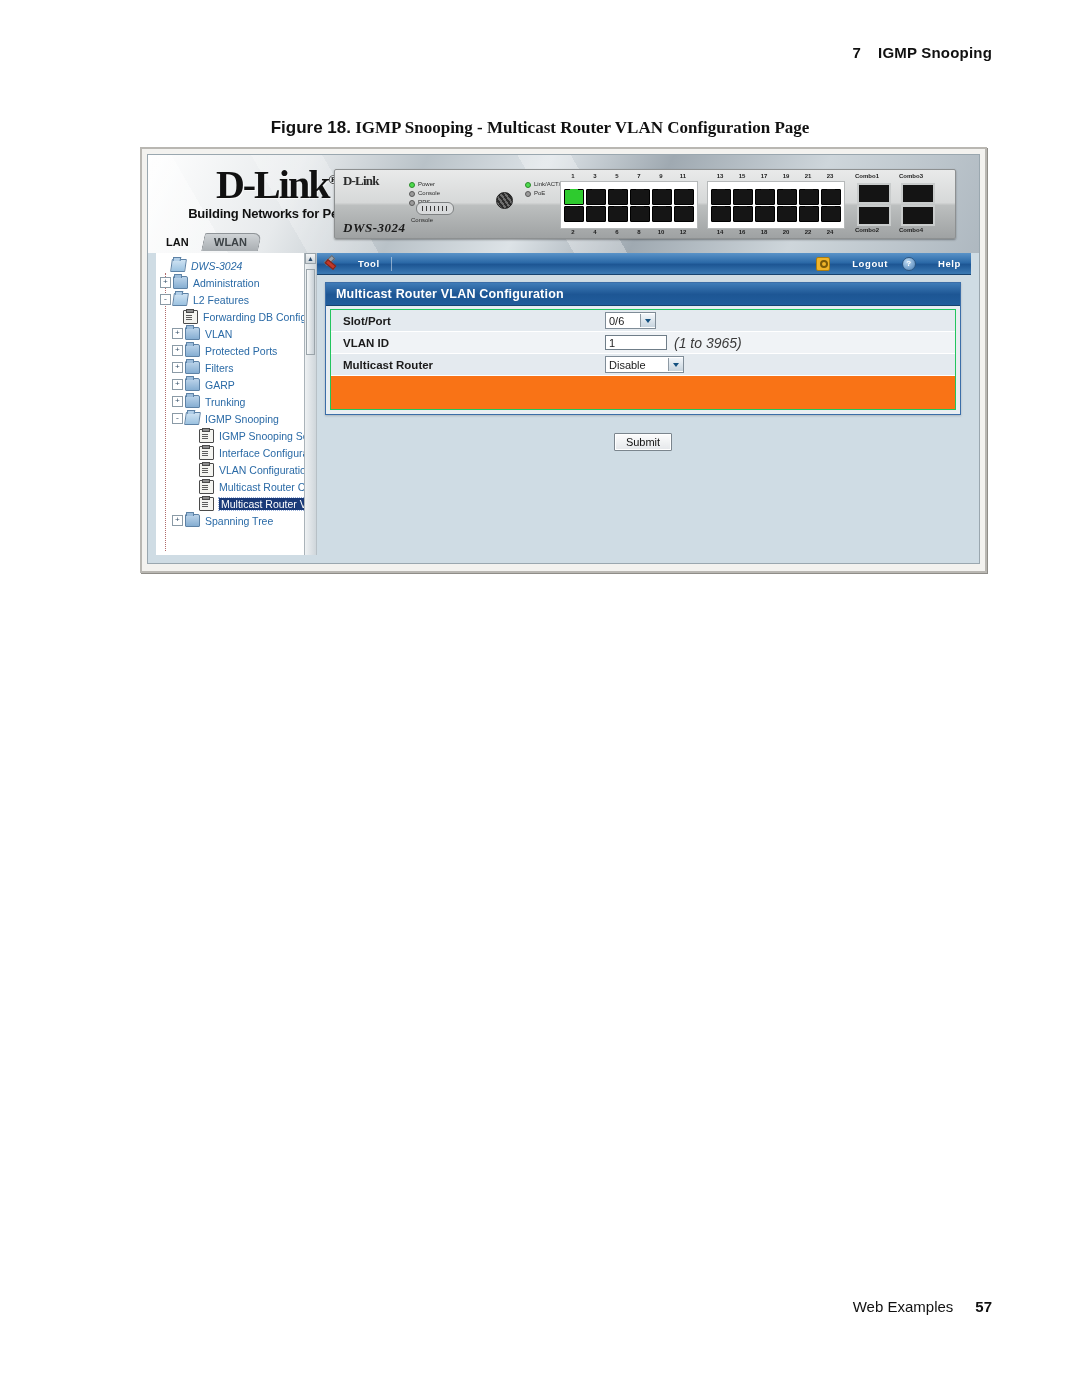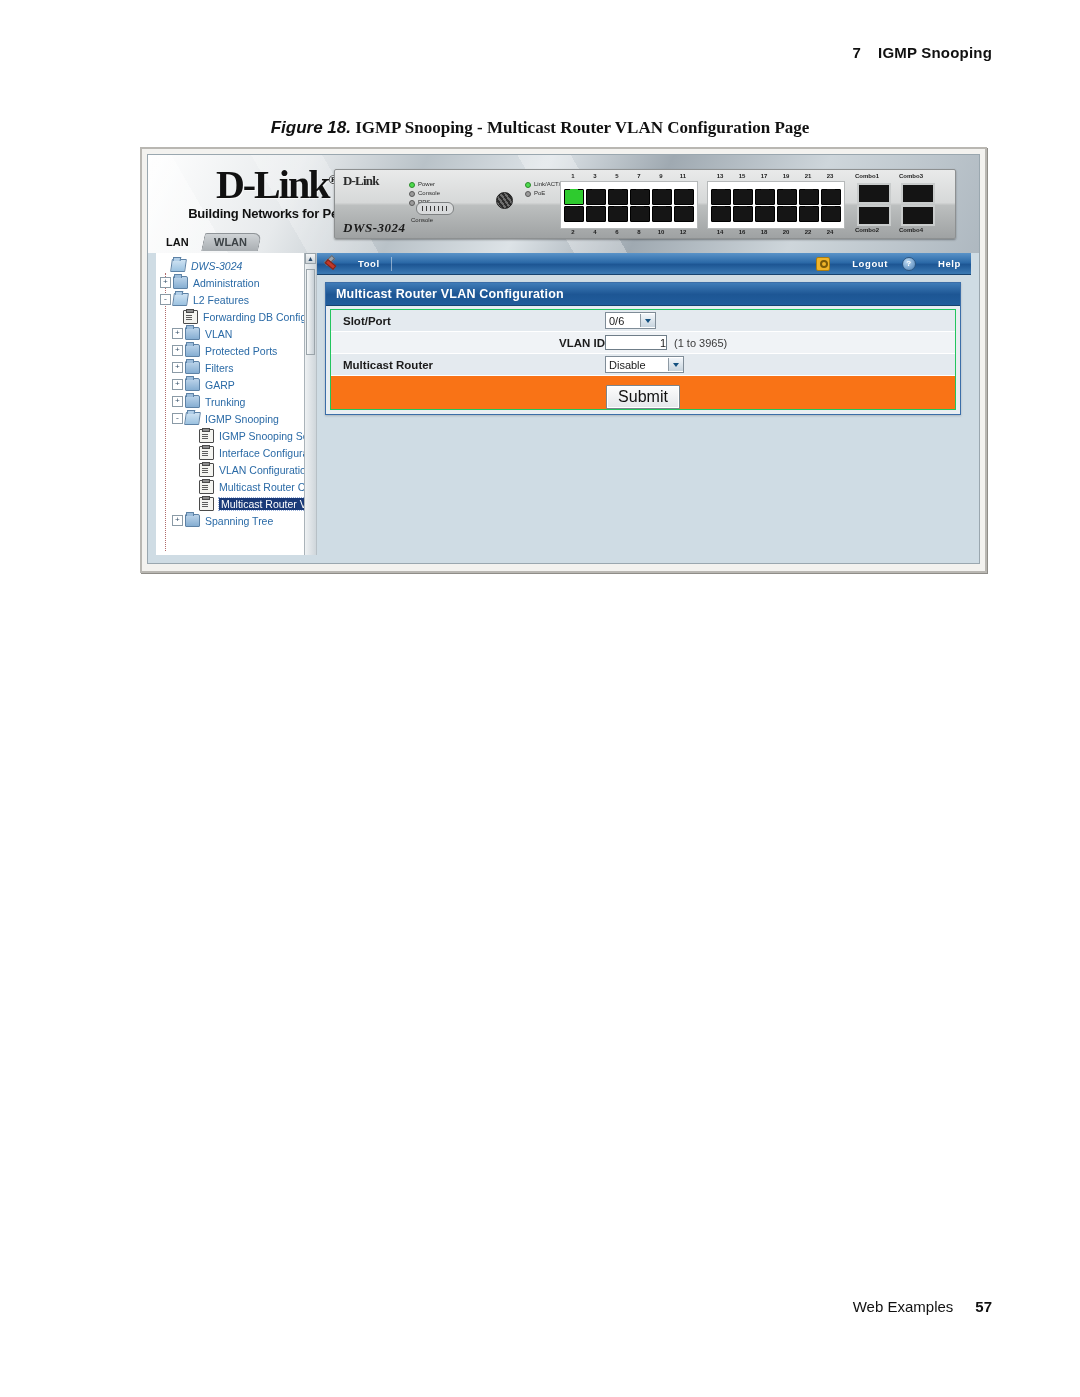--- a/index.html
+++ b/index.html
@@ -20,21 +20,21 @@
     white-space:nowrap; color:#111;
   }
   .page-header .chap-num{ margin-right:17px; }
 
   .figure-caption{
     position:absolute; top:118px; left:0; width:1080px;
     text-align:center;
     font-family:"Liberation Serif", serif;
     font-size:17px; font-weight:bold; color:#111;
   }
-  .figure-caption .fig-label{ font-family:"Liberation Sans",sans-serif;font-style:italic; }
+  .figure-caption .fig-label{ font-family:"Liberation Sans",sans-serif; }
 
   .page-footer{
     position:absolute; bottom:82px; right:88px;
     font-size:15px; color:#111; white-space:nowrap;
   }
   .page-footer .pf-label{ font-weight:normal; }
   .page-footer .pf-num{ margin-left:22px; font-weight:bold; }
 
   
   .shot{
@@ -289,24 +289,24 @@
   }
   .panel-body{
     position:absolute; left:4px; right:4px; top:26px; bottom:4px;
     background:#f97316; border:1px solid #22c55e;
   }
   .frow{
     display:flex; align-items:center; height:21px; font-size:11.5px; font-weight:bold; color:#1b1b1b;
     border-bottom:1px solid #ffffff;
   }
   .frow.alt{ background:#e4eaef; }
-  .frow.plain{ background:#f0f3f6;text-align:right; }
+  .frow.plain{ background:#f0f3f6; }
   .frow .flabel{ width:262px; padding-left:12px; }
   .frow .fctrl{ display:flex; align-items:center; gap:7px; }
-  .hint{ font-weight:normal; font-size:11px; color:#3a3a3a; }
+  .hint{ font-weight:normal; font-size:14px; color:#3a3a3a;font-style:italic; }
 
   .sel{
     display:inline-flex; align-items:center; justify-content:space-between;
     height:15px; background:#fff; border:1px solid #7f8c97;
     font-size:11px; font-weight:normal; color:#1b1b1b;
     padding:0 0 0 3px;
   }
   .sel .sv{padding-right:4px;}
   .sel .caret{
     width:14px;height:13px;margin:0 0 0 2px;
@@ -325,23 +325,24 @@
   .txtbox{
     width:62px;height:15px;background:#fff;border:1px solid #6f7d88;
     font-size:11px; font-weight:normal; color:#1b1b1b; padding-left:3px;
     line-height:15px; box-sizing:border-box;
   }
 
   .submit-wrap{
     display:flex; justify-content:center; padding-top:9px;
   }
   .btn{
-    font-size:16px; color:#111; background:linear-gradient(180deg,#fdfdfd,#e4e7ea);
+    font-size:11px; color:#111; background:linear-gradient(180deg,#fdfdfd,#e4e7ea);
     border:1px solid #7b858d; padding:2px 11px; border-radius:1px;
     box-shadow:inset 0 0 0 1px #fff;
+    margin-top:48px;
   }
 </style>
 </head>
 <body>
 
 <div class="page-header">
   <span class="chap-num">7</span><span>IGMP Snooping</span>
 </div>
 
 <div class="figure-caption">

